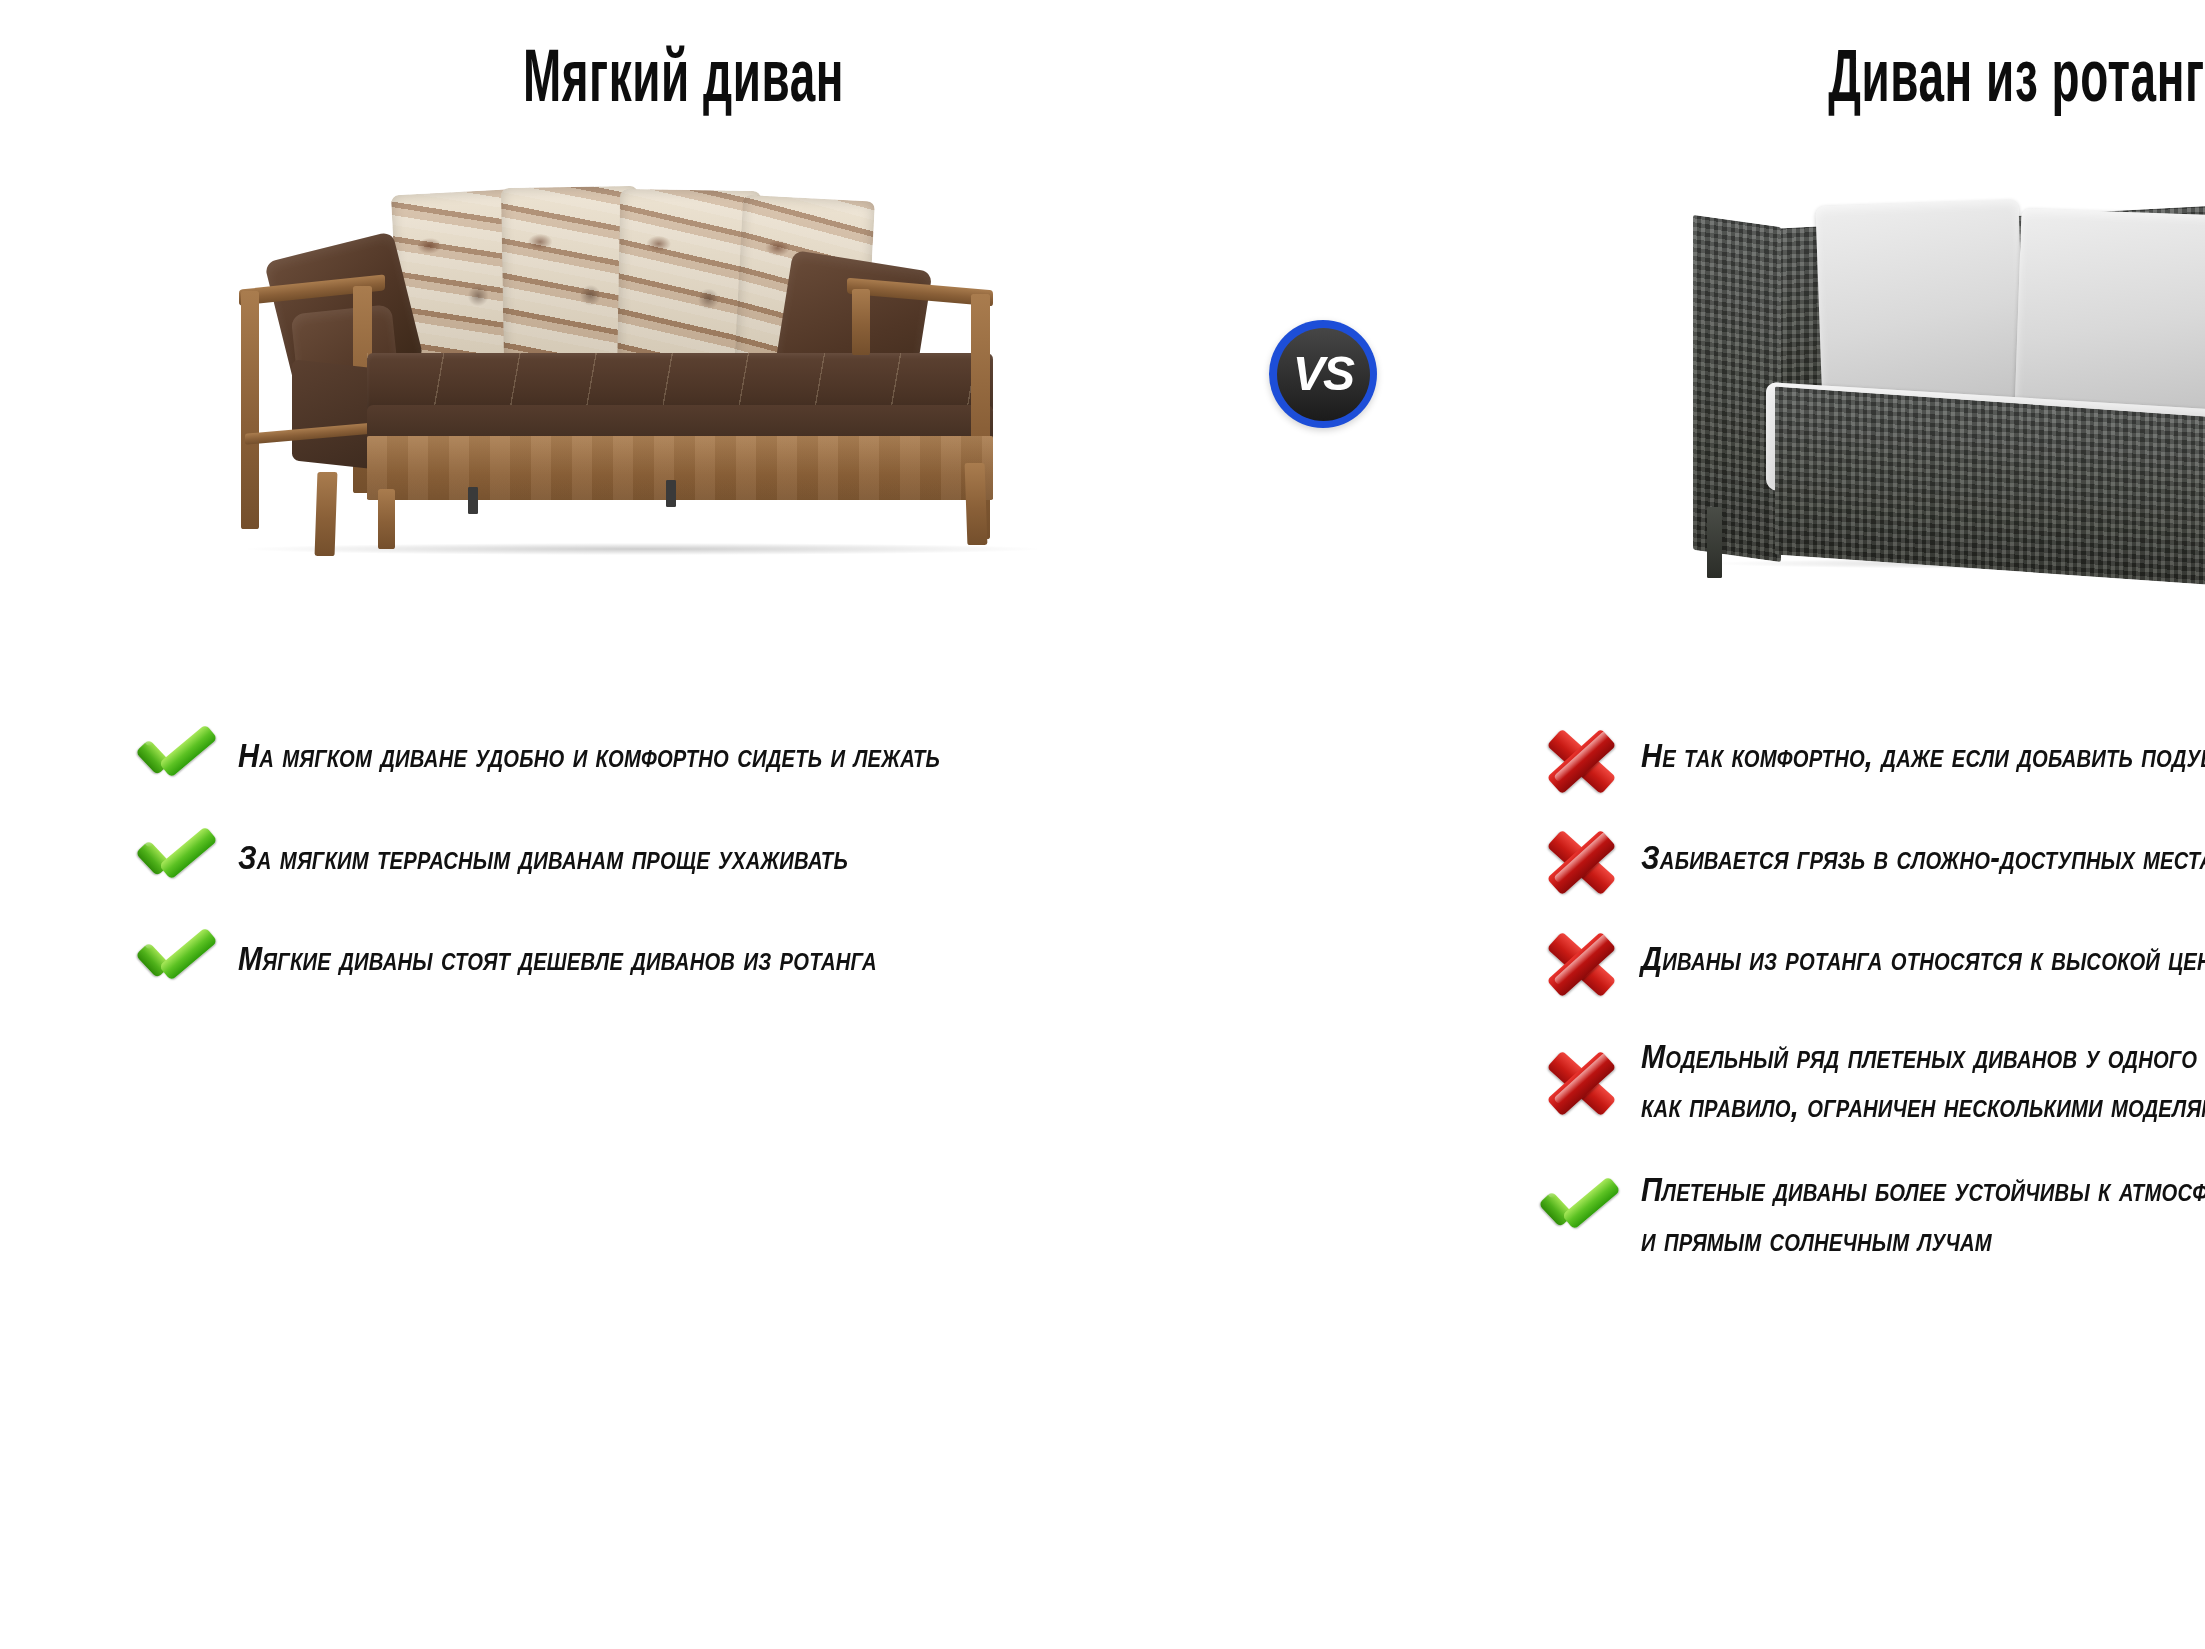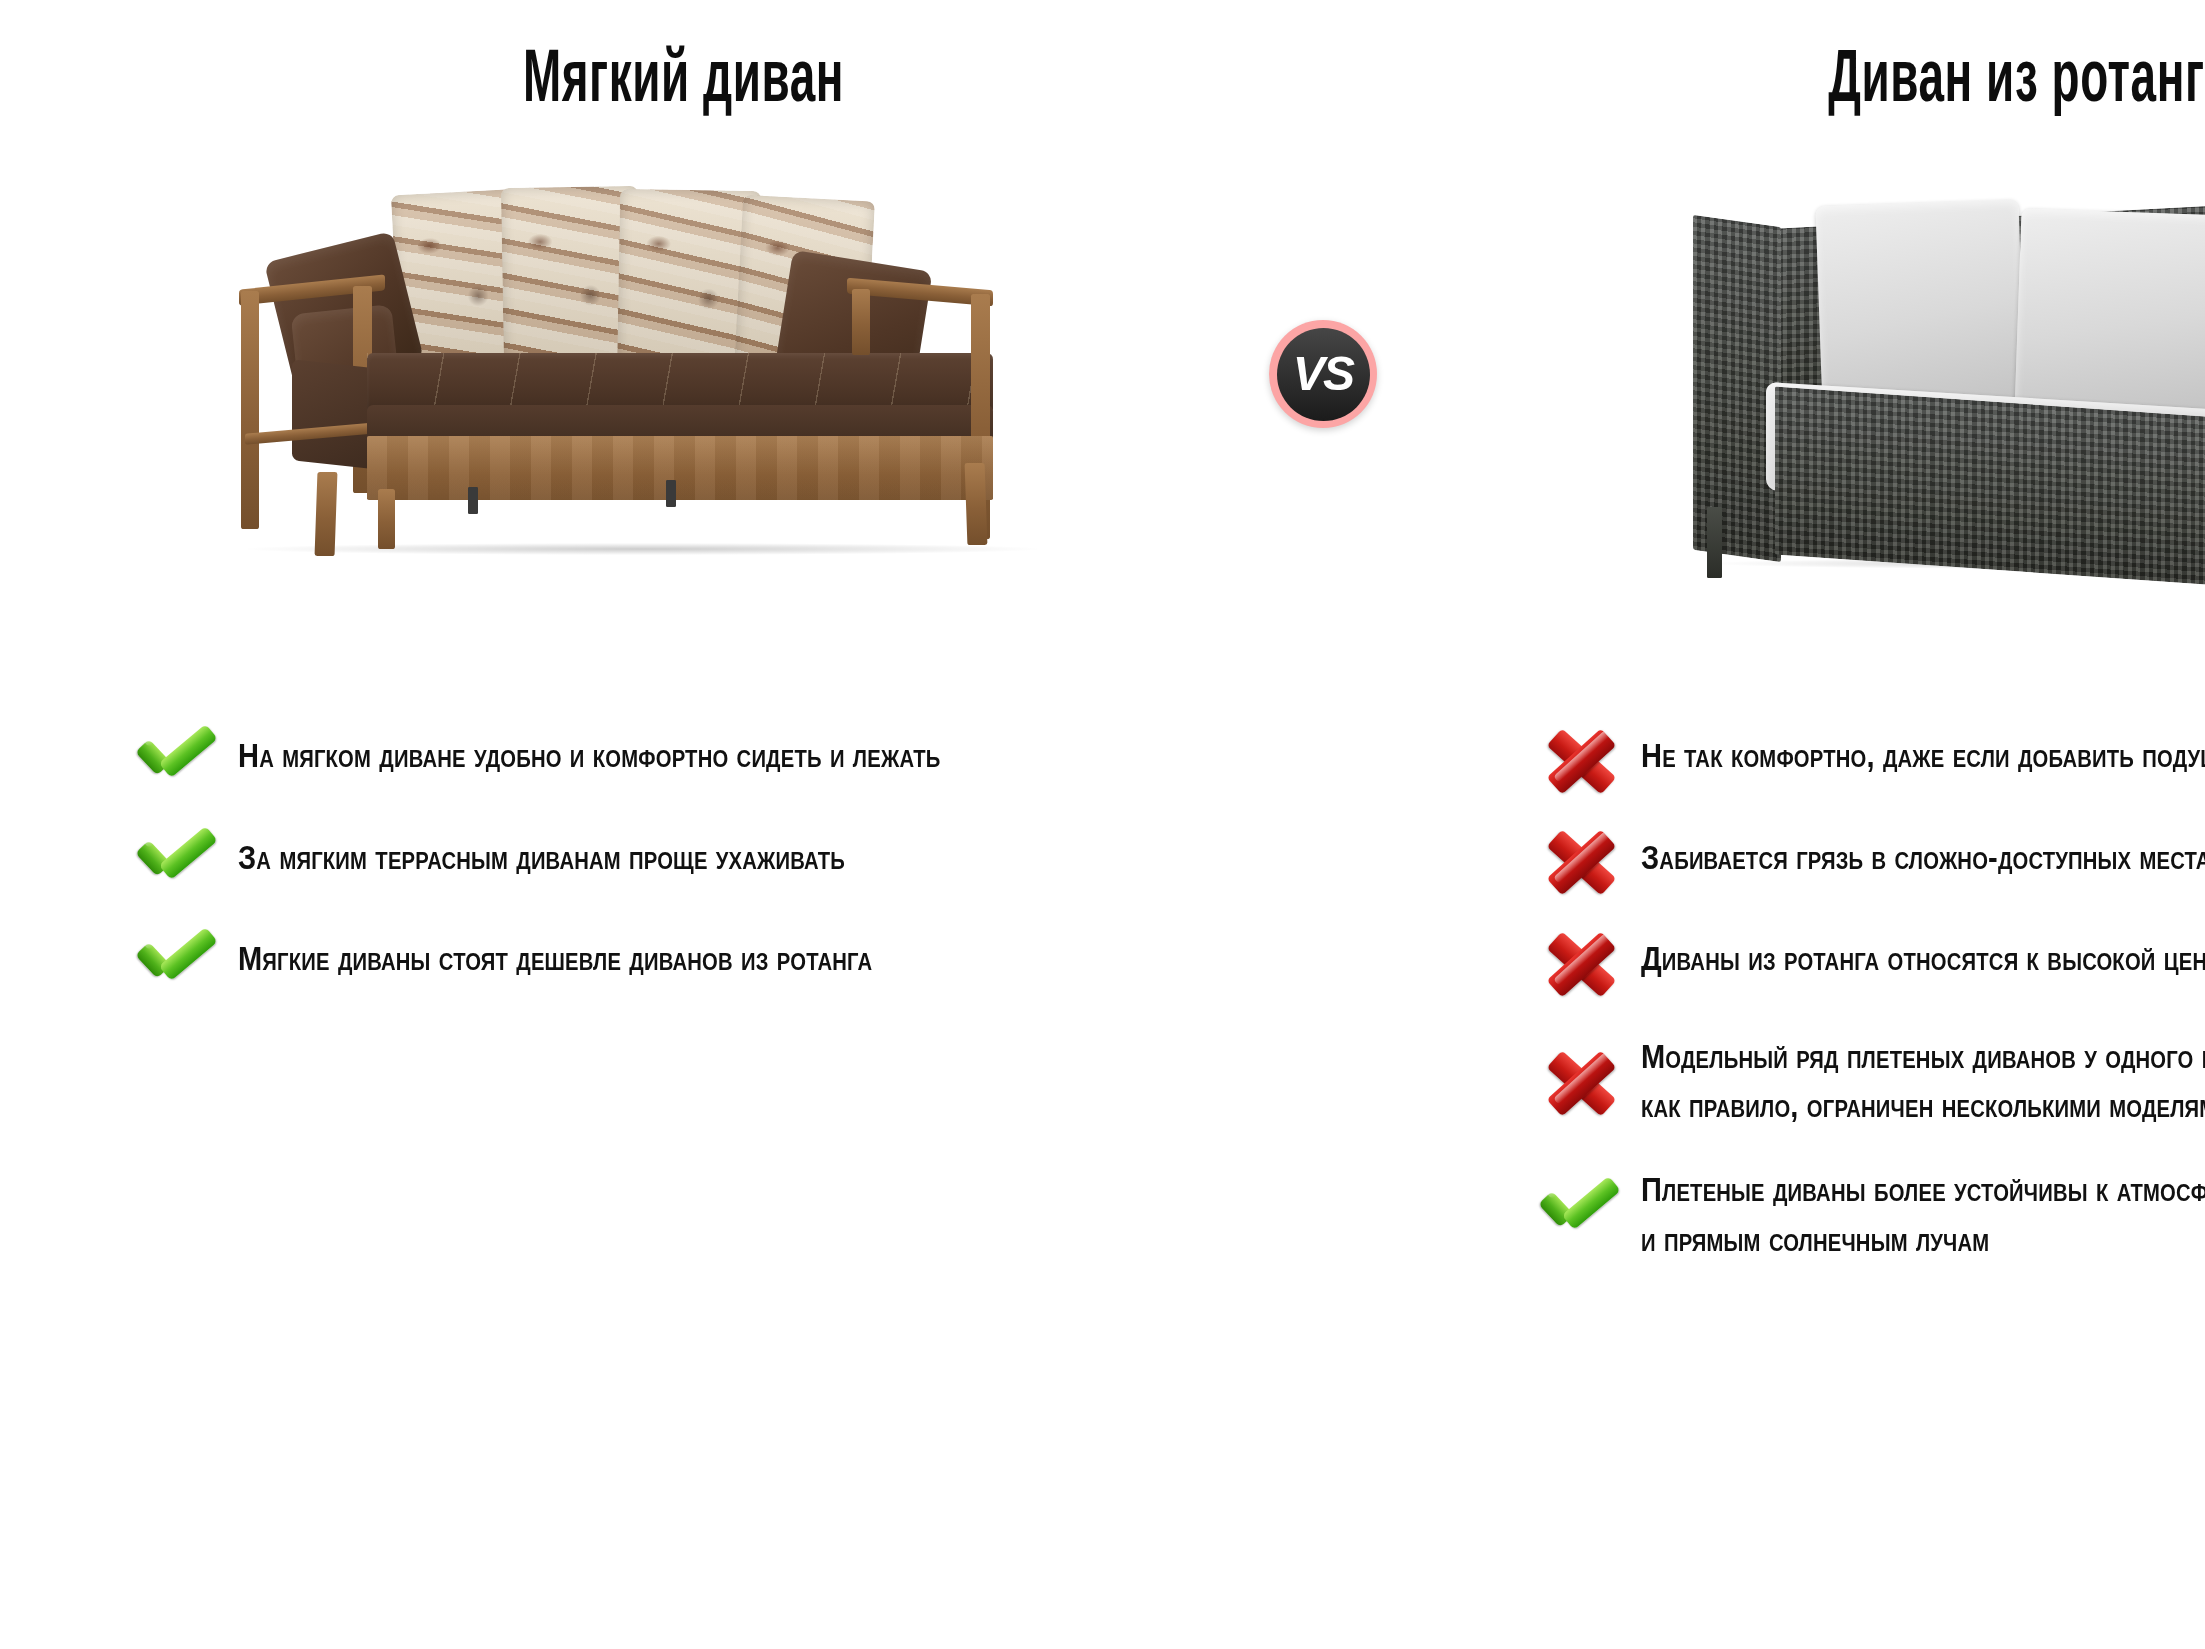--- a/index.html
+++ b/index.html
@@ -117,34 +117,34 @@
   #rl1{left:17.6px;top:335px;width:15px;height:71px;}
   .rat-cush{position:absolute;border-radius:8.8px;
     background:linear-gradient(170deg,#eeeeee,#d9d9d9 55%,#c2c2c2);
     box-shadow:inset 0 3.5px 9.7px rgba(255,255,255,.55), 0 1.3px 4.4px rgba(0,0,0,.22);}
   #rc-back-l{left:130px;top:31px;width:203px;height:207px;transform:rotate(-2deg);}
   #rc-back-r{left:329px;top:40px;width:207px;height:203px;transform:rotate(2deg);}
   #rc-seat{left:77px;top:225px;width:494px;height:108px;border-radius:10.6px;transform:skewY(3.5deg);}
 
   
   #vs-badge{position:absolute;left:1269px;top:320px;width:108px;height:108px;border-radius:50%;
-    background:#fca5a5;box-shadow:0 2.6px 7px rgba(0,0,0,.18);
+    background:#1d4ed8;box-shadow:0 2.6px 7px rgba(0,0,0,.18);
     display:flex;align-items:center;justify-content:center;}
   #vs-inner{width:93px;height:93px;border-radius:50%;
     background:linear-gradient(180deg,#464646,#1b1b1b);
     display:flex;align-items:center;justify-content:center;}
   #vs-text{color:#fff;font-family:"Liberation Sans",sans-serif;font-weight:700;
     font-size:48px;font-style:italic;letter-spacing:-1.8px;line-height:1;}
 
   
   .col{position:absolute;top:719px;}
   #col-left{left:141px;width:1235px;}
   #col-right{left:1544px;width:1103px;}
 
-  .row{position:relative;display:flex;align-items:flex-start;margin-bottom:26.5px;}
+  .row{position:relative;display:flex;align-items:flex-start;margin-bottom:26.5px;font-style:italic;}
   .row .icon-wrap{flex:0 0 97px;position:relative;height:75px;}
   .row .txt{
     flex:1 1 auto;
     padding-top:12.3px;
     font-family:"Liberation Sans Narrow","Liberation Sans",sans-serif;
     font-weight:600;
     font-size:33px;
     line-height:1.50;
     color:#111;
     font-variant:small-caps;

